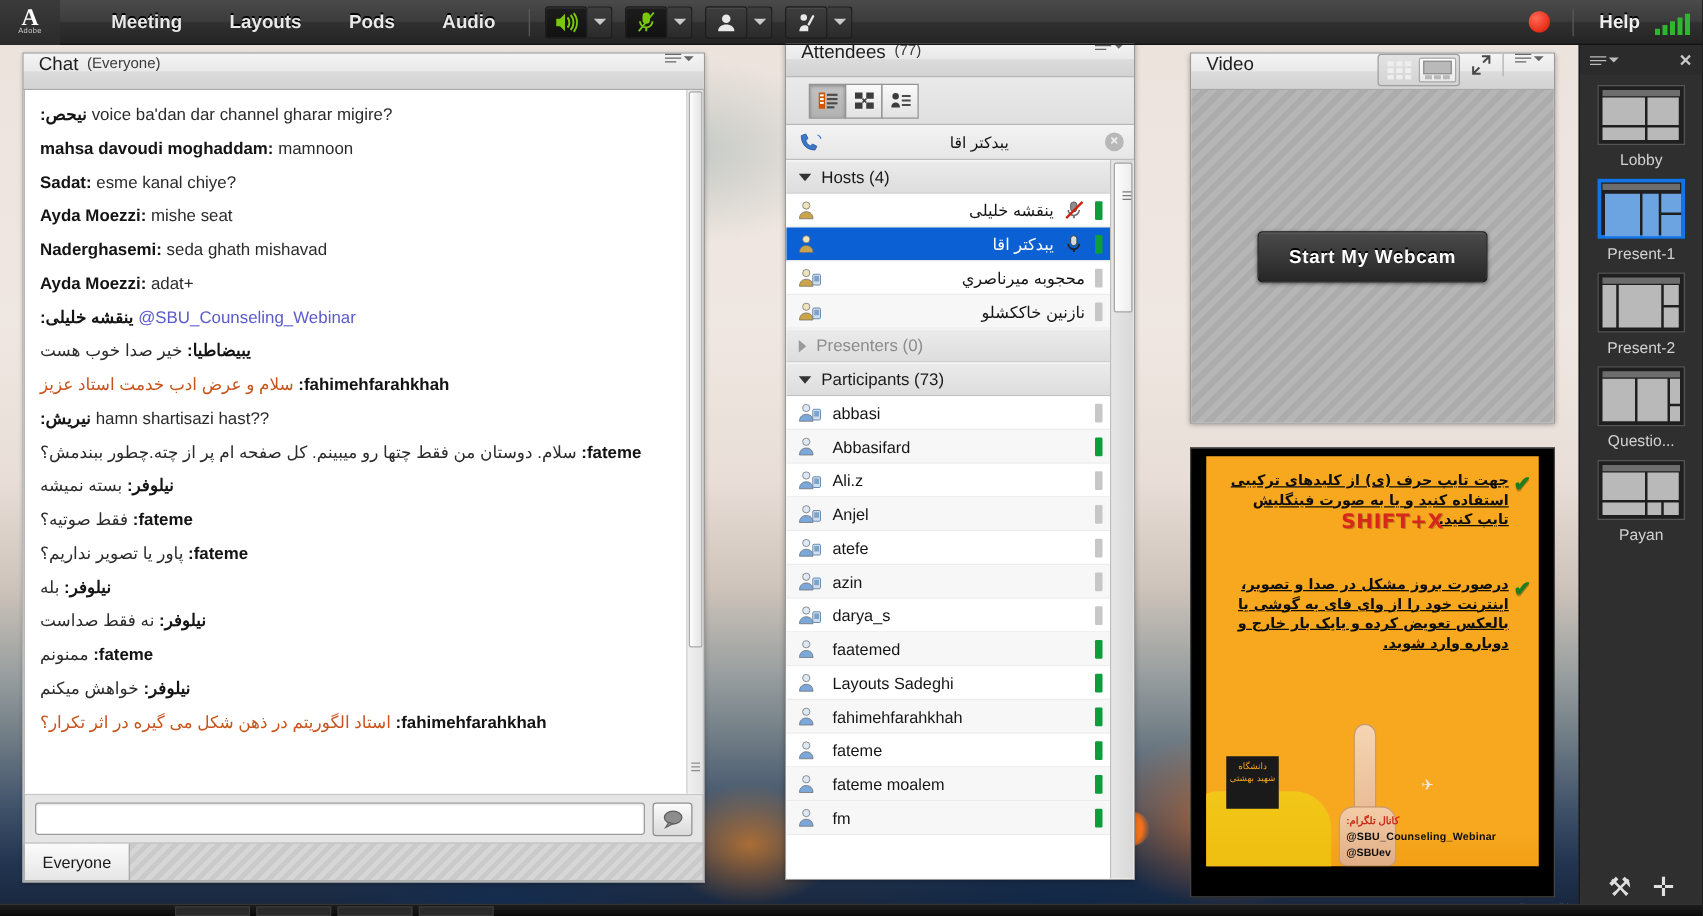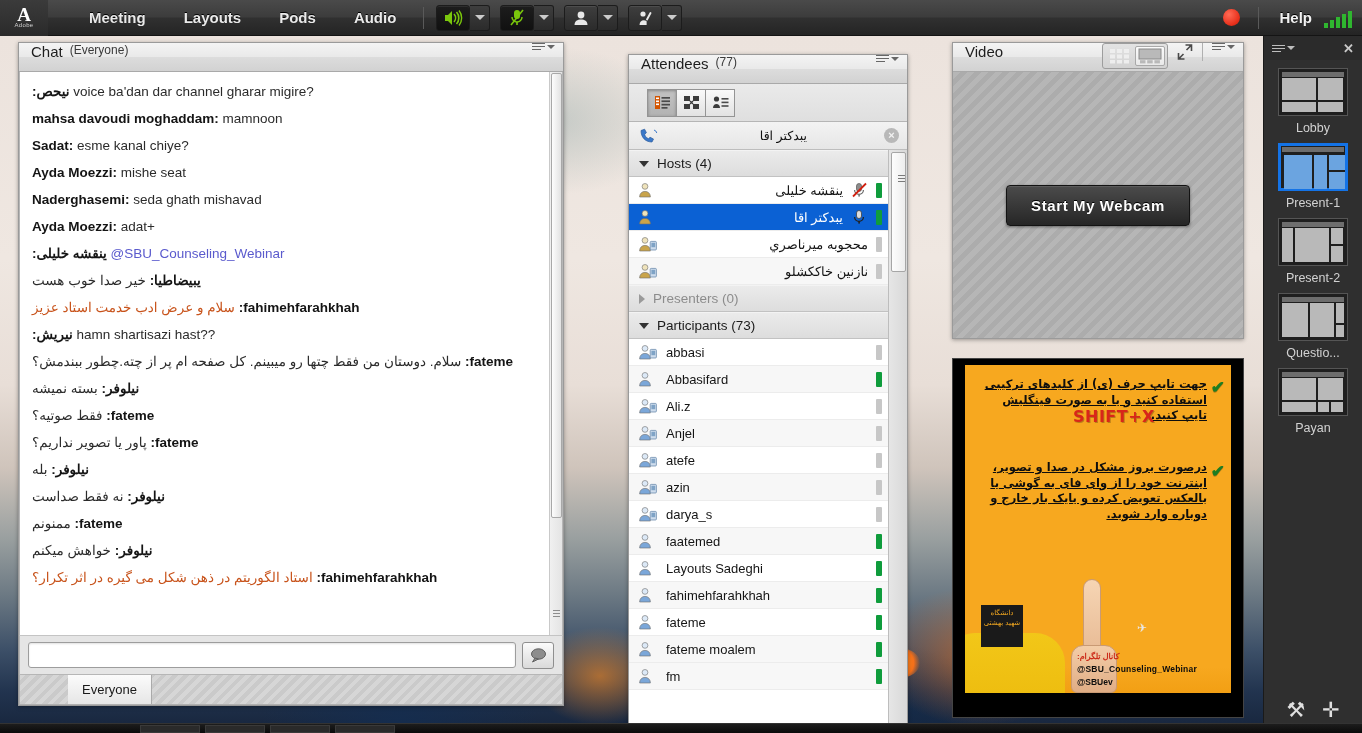--- a/index.html
+++ b/index.html
@@ -179,25 +179,24 @@
     flex: none; height: 30px;
     background: repeating-linear-gradient(-45deg,#d6d6d6 0 4px,#cacaca 4px 8px);
     border: 1px solid #b0b0b0; border-top: none;
     display: flex; align-items: stretch;
   }
   .chat-tab {
     min-width: 84px; padding: 12px 14px; display: flex; align-items: center;
     justify-content: center; font-size: 13px; color: #191919;
     background: linear-gradient(to bottom,#fbfbfb,#e6e6e6);
     border-right: 1px solid #aaa;
-    margin-left: 48px;
   }
 
   
-  #att-pod { left: 628px; top: 54px; width: 280px; height: 672px; }
+  #att-pod { left: 628px; top: 32px; width: 280px; height: 672px; }
   #att-toolbar {
     flex: none; height: 38px; background: linear-gradient(to bottom,#eaeaea,#dfdfdf);
     border-bottom: 1px solid #b5b5b5; display: flex; align-items: center;
     padding-left: 18px; gap: 0;
   }
   .vbtn {
     width: 30px; height: 28px; border: 1px solid #949494;
     background: linear-gradient(to bottom,#fafafa,#e2e2e2);
     display: flex; align-items: center; justify-content: center;
     margin-right: -1px;

